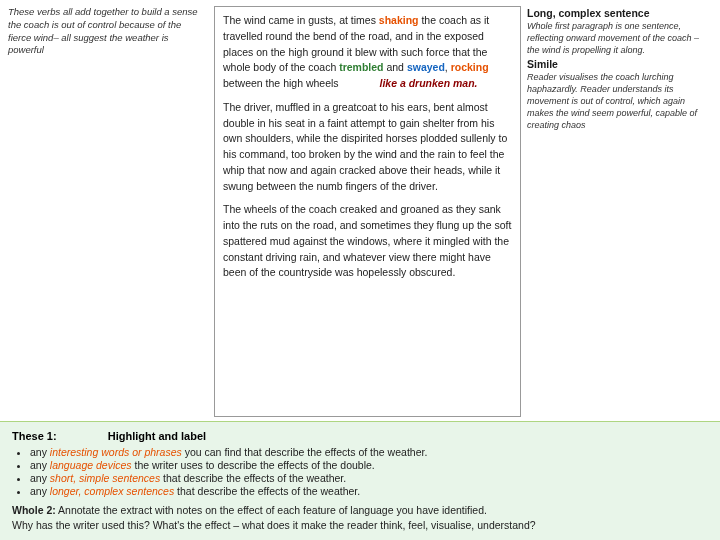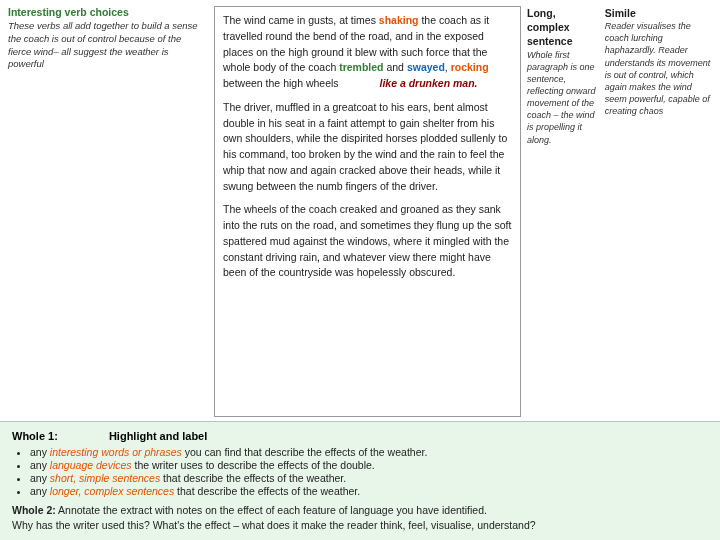--- a/index.html
+++ b/index.html
@@ -67,22 +67,22 @@
     .highlight-orange { color: #e65100; font-weight: bold; }
     .highlight-green { color: #2e7d32; font-weight: bold; }
     .highlight-blue { color: #1565c0; font-weight: bold; }
     .simile-text { color: #8b0000; font-style: italic; font-weight: bold; margin-left: 38px; }
 
     
     .right-annotation {
       width: 185px;
       flex-shrink: 0;
       display: flex;
-      flex-direction: row;
-      gap: 8px;
+      flex-direction: column;
+      gap: 0;
     }
 
     .right-annotation-block {
       font-size: 9.5px;
       line-height: 1.35;
     }
 
     .right-annotation-block .ann-title {
       font-weight: bold;
       font-size: 10.5px;
@@ -146,21 +146,20 @@
     }
   </style>
 </head>
 <body>
 
 <div class="page">
 
   <div class="top-section">
 
     <div class="left-annotation">
-      <div class="annotation-title">Interesting verb choices</div>
       <div class="annotation-body">These verbs all add together to build a sense the coach is out of control because of the fierce wind– all suggest the weather is powerful</div>
     </div>
 
     <div class="main-text-box">
 
       <p>
         The wind came in gusts, at times <span class="highlight-orange">shaking</span> the coach as it travelled round the bend of the road, and in the exposed places on the high ground it blew with such force that the whole body of the coach <span class="highlight-green">trembled</span> and <span class="highlight-blue">swayed</span>, <span class="highlight-orange">rocking</span> between the high wheels <span class="simile-text">like a drunken man.</span>
       </p>
 
       <p>
@@ -189,21 +188,21 @@
         <div class="ann-body">Reader visualises the coach lurching haphazardly. Reader understands its movement is out of control, which again makes the wind seem powerful, capable of creating chaos</div>
       </div>
 
     </div>
 
   </div>
 
   <div class="bottom-section">
 
     <div class="step-1-heading">
-      <span class="step-label">Whole 1:</span>
+      <span class="step-label">These 1:</span>
       <span class="step-rest">Highlight and label</span>
     </div>
 
     <ul class="step-list">
       <li>
         <span>any </span><span class="highlight">interesting words or phrases</span><span> you can find that describe the effects of the weather.</span>
       </li>
       <li>
         <span>any </span><span class="highlight">language devices</span><span> the writer uses to describe the effects of the double.</span>
       </li>

